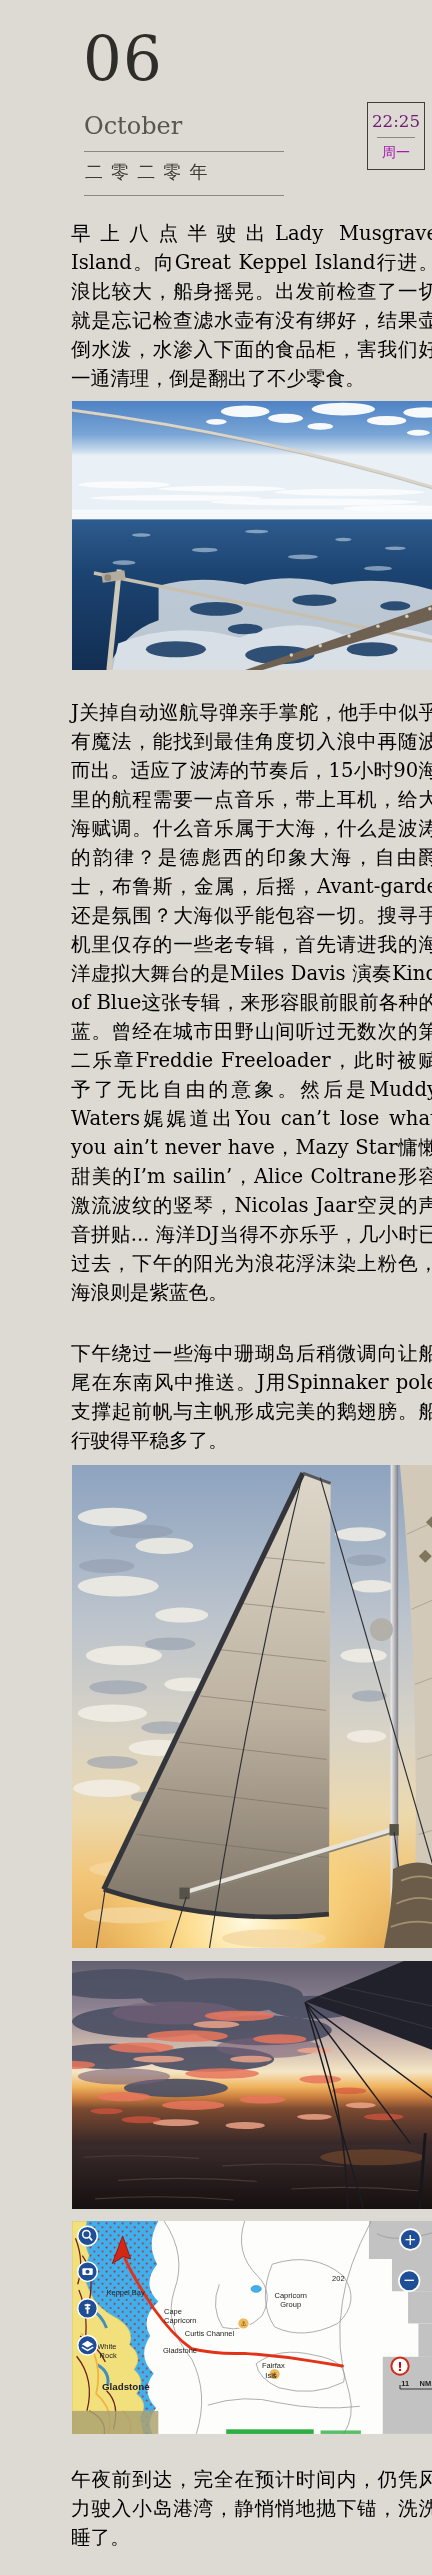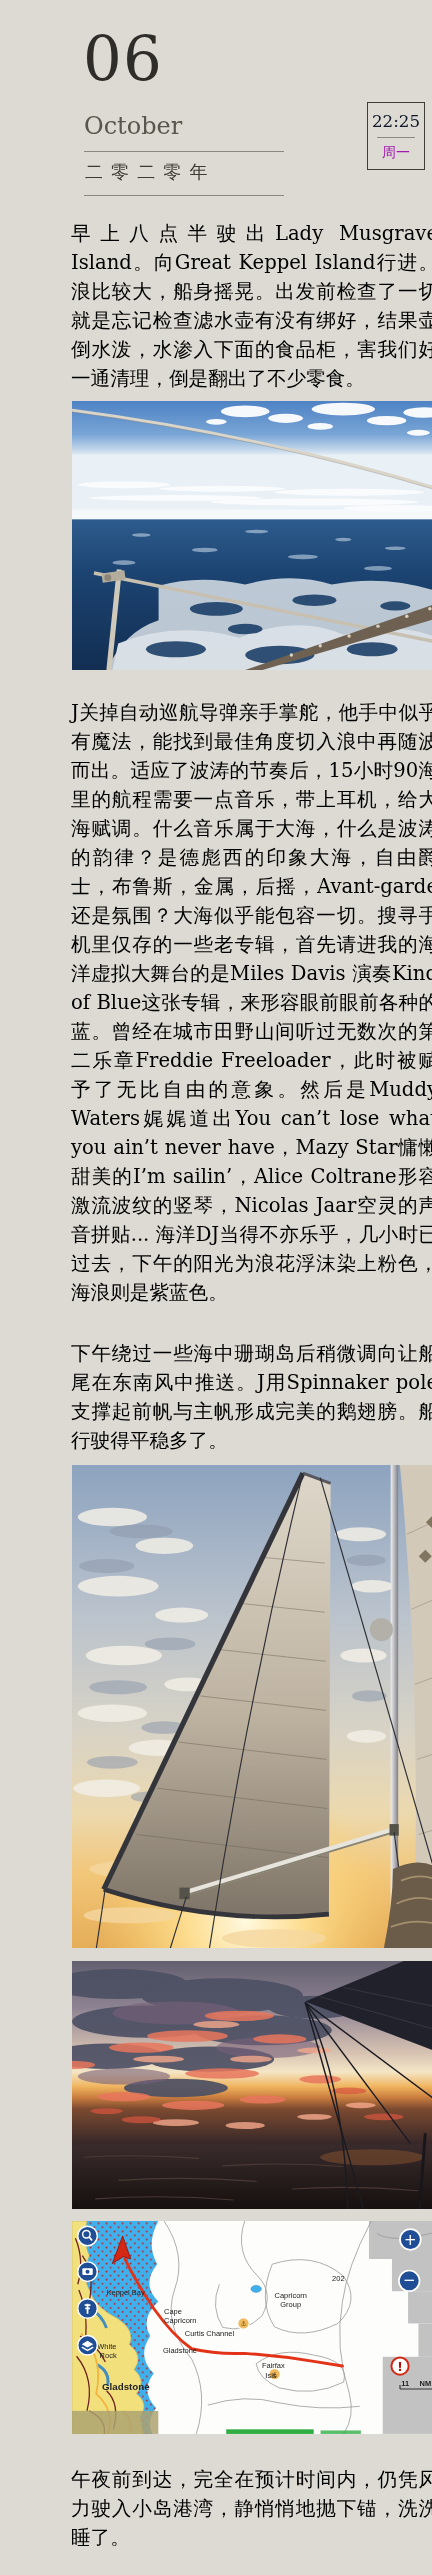--- a/index.html
+++ b/index.html
@@ -20,21 +20,21 @@
   }
   .rule{border:none;border-top:1.2px solid #8b887e;margin:11.5px 0 0 46px;width:200px;}
   .year{
     margin:8px 0 0 47px;font-size:18px;color:#3d3a33;letter-spacing:0.45em;
   }
   .time-badge{
     position:absolute;left:329px;top:102px;width:58px;height:68px;
     border:1.2px solid #403d37;box-sizing:border-box;
     display:flex;flex-direction:column;align-items:center;justify-content:center;
   }
-  .time-badge .time{font-size:16.7px;color:#0f172a;line-height:1;}
+  .time-badge .time{font-size:16.7px;color:#701a75;line-height:1;}
   .time-badge .divider{width:38px;border:none;border-top:1.2px solid #8b887e;margin:7px 0;}
   .time-badge .weekday{font-size:14px;color:#a21caf;line-height:1;}
   .body-text{
     margin:0 33px;font-size:19.6px;line-height:29px;text-align:justify;
     color:#000000;
   }
   .p1{margin-top:23px;}
   .p2{margin-top:28px;}
   .p3{margin-top:32px;}
   .p4{margin-top:31px;}

